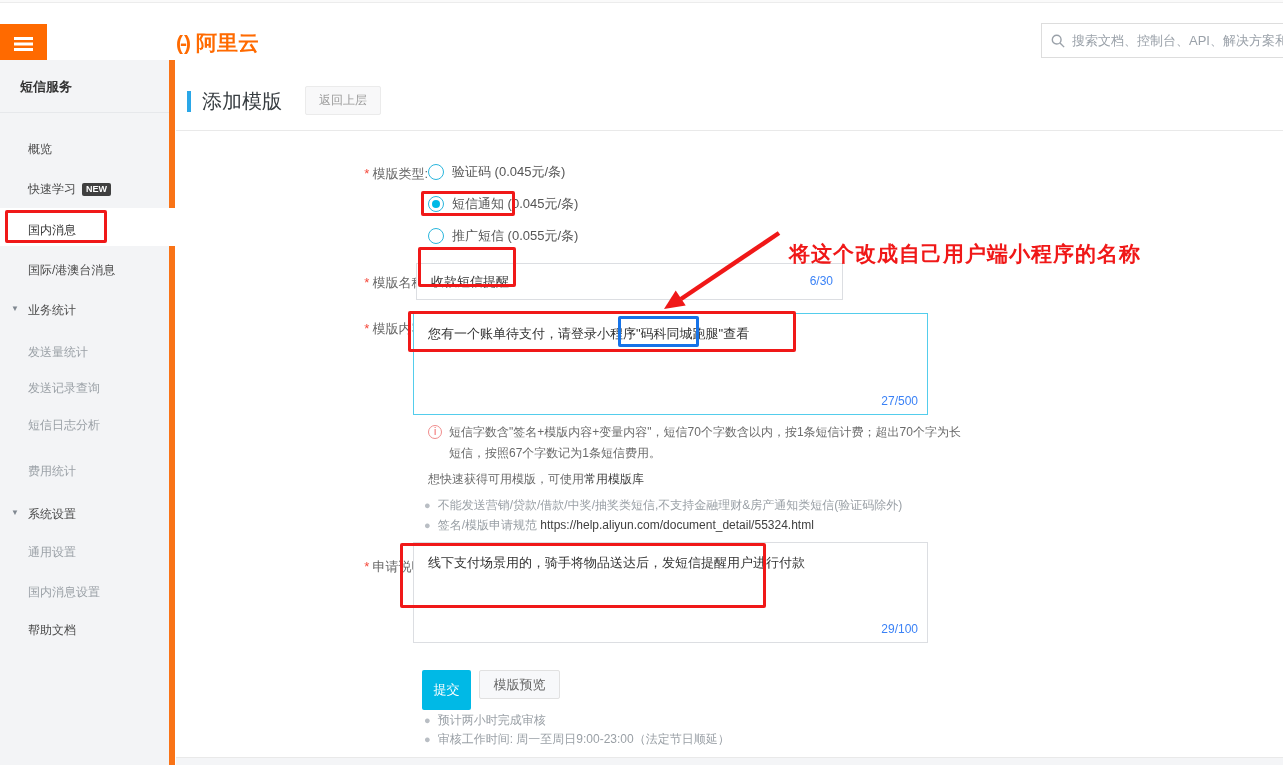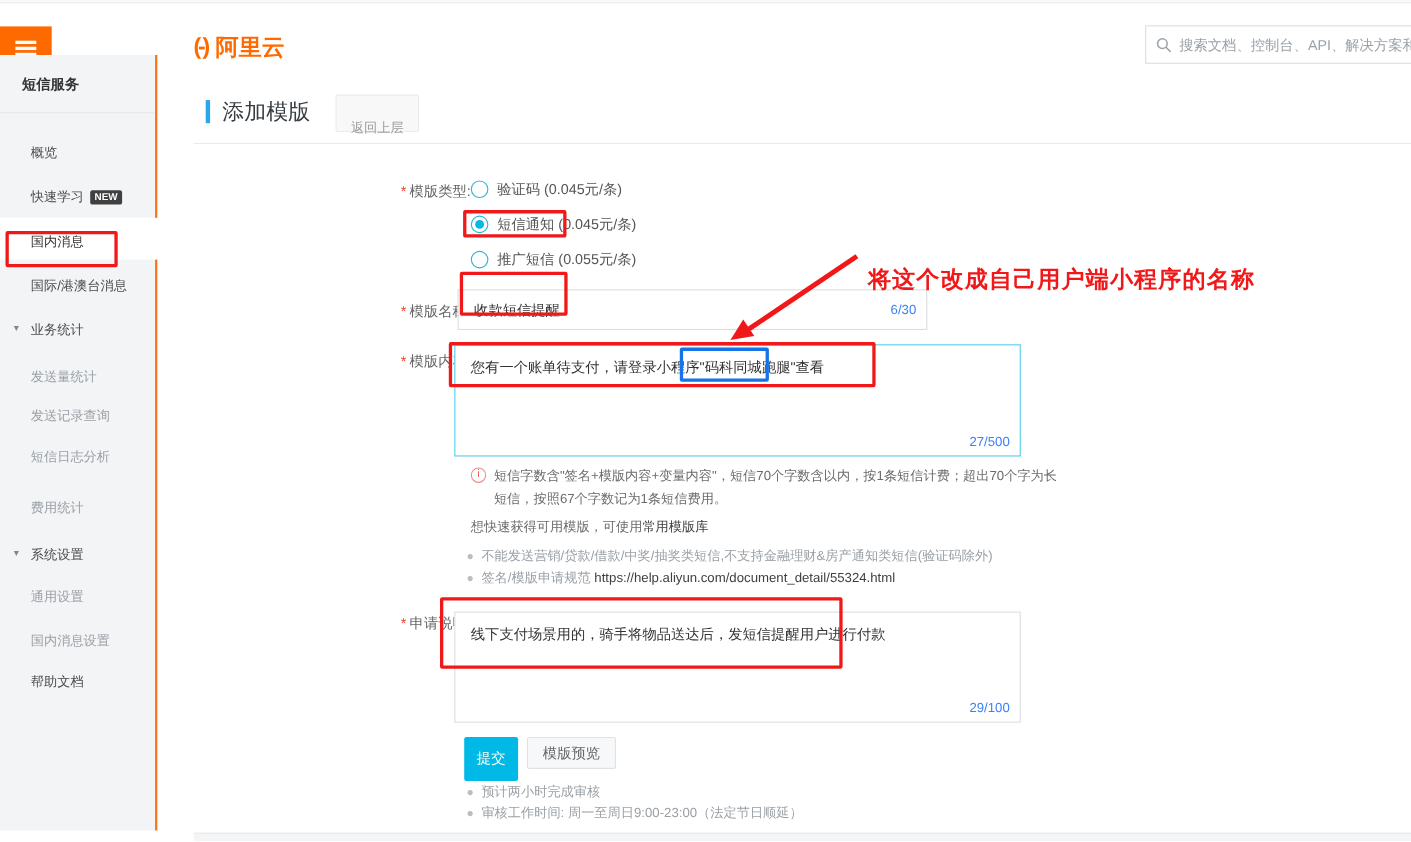--- a/index.html
+++ b/index.html
@@ -13,33 +13,33 @@
   .hamburger { position:absolute; left:0; top:22px; width:47px; height:38px; background:#ff6a00; cursor:pointer; }
   .hamburger .bars { position:absolute; left:14px; top:13px; width:19px; height:2.5px; background:#fff; box-shadow:0 5.5px 0 #fff, 0 11px 0 #fff; }
   .logo { position:absolute; left:176px; top:27px; color:#ff6a00; font-size:21px; font-weight:bold; display:flex; align-items:center; gap:5px; cursor:pointer; }
   .logo-mark { letter-spacing:-3px; font-weight:bold; padding-right:3px; }
   .search-box { position:absolute; left:1041px; top:21px; width:280px; height:35px; border:1px solid #ddd; background:#fff; display:flex; align-items:center; padding:0 9px; }
   .search-box input { border:none; outline:none; flex:1; font-size:13px; color:#666; font-family:inherit; }
   .search-box input::placeholder { color:#9aa1a9; }
   .search-glyph { width:14px; height:14px; margin-right:7px; flex:none; }
 
   
-  .sidebar { position:absolute; left:0; top:50px; width:143px; height:705px; background:#f3f4f6; border-right:2px solid #f97316; }
+  .sidebar { position:absolute; left:0; top:60px; width:175px; height:705px; background:#f3f4f6; border-right:6px solid #f97316; }
   .sidebar-head { height:53px; line-height:53px; padding-left:20px; font-size:13px; font-weight:bold; color:#333; border-bottom:1px solid #e6e8eb; }
   .side-sel-bg { position:absolute; left:0; top:148px; width:175px; height:38px; background:#fff; }
   .side-item { position:absolute; left:28px; font-size:12px; color:#4a4a4a; cursor:pointer; white-space:nowrap; display:flex; align-items:center; gap:6px; }
   .side-item.sub { color:#9aa0a6; }
   .side-item .caret { position:absolute; left:-17px; top:2px; font-size:8px; color:#808891; }
   .new-badge { display:inline-block; background:#404040; color:#fff; font-size:9px; font-weight:bold; line-height:13px; padding:0 4px; border-radius:2px; }
 
   
   .header-sep { position:absolute; left:176px; top:130px; width:1107px; height:1px; background:#e9e9e9; }
   .accent-bar { position:absolute; left:187px; top:91px; width:4px; height:21px; background:#2aa7e8; }
   .page-title { position:absolute; left:202px; top:88px; font-size:20px; color:#373d41; }
-  .back-btn { position:absolute; left:305px; top:86px; height:29px; line-height:27px; padding:16px 13px; background:#f8f8f9; border:1px solid #ebebeb; border-radius:2px; font-size:12px; color:#9b9b9b; cursor:pointer; }
+  .back-btn { position:absolute; left:305px; top:86px; height:29px; line-height:27px; padding:0 13px; background:#f8f8f9; border:1px solid #ebebeb; border-radius:2px; font-size:12px; color:#9b9b9b; cursor:pointer; }
 
   
   .flabel { position:absolute; left:330px; width:98px; text-align:right; font-size:13px; color:#666; white-space:nowrap; }
   .req { color:#f5483b; margin-right:3px; font-size:13px; }
   .radio-row { position:absolute; left:428px; height:20px; display:flex; align-items:center; gap:8px; cursor:pointer; }
   .radio { width:16px; height:16px; border-radius:50%; border:1px solid #2ab6dd; background:#fff; position:relative; flex:none; }
   .radio .dot { position:absolute; left:3px; top:3px; width:8px; height:8px; border-radius:50%; background:#00b9e6; }
   .radio-label { font-size:13px; color:#555; }
 
   .input-wrap { position:absolute; }
@@ -165,21 +165,21 @@
   <div class="rule-line" style="top:497px">
     <span class="bullet">●</span><span>不能发送营销/贷款/借款/中奖/抽奖类短信,不支持金融理财&amp;房产通知类短信(验证码除外)</span>
   </div>
   <div class="rule-line" style="top:517px">
     <span class="bullet">●</span><span>签名/模版申请规范 </span><span class="link">https://help.aliyun.com/document_detail/55324.html</span>
   </div>
 
   <div class="flabel" style="top:558px">
     <span class="req">*</span><span>申请说明:</span>
   </div>
-  <div class="input-wrap" style="left:413px; top:556px; width:515px; height:101px;">
+  <div class="input-wrap" style="left:413px; top:542px; width:515px; height:101px;">
     <textarea class="ta" style="">线下支付场景用的，骑手将物品送达后，发短信提醒用户进行付款</textarea>
     <span class="counter" style="right:10px; bottom:7px;">29/100</span>
   </div>
 
   <button class="btn-submit">提交</button>
   <button class="btn-preview">模版预览</button>
   <div class="rule-line" style="top:712px">
     <span class="bullet">●</span><span>预计两小时完成审核</span>
   </div>
   <div class="rule-line" style="top:731px">

